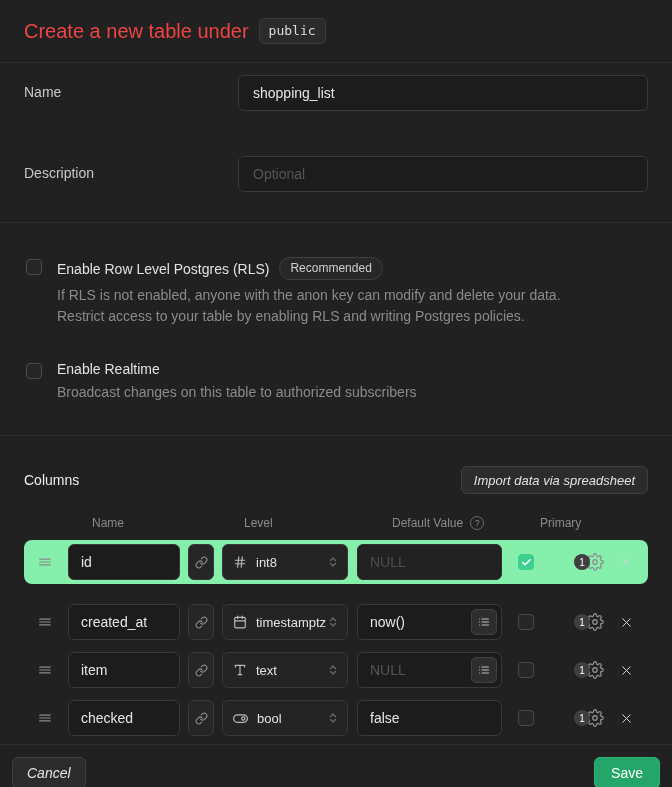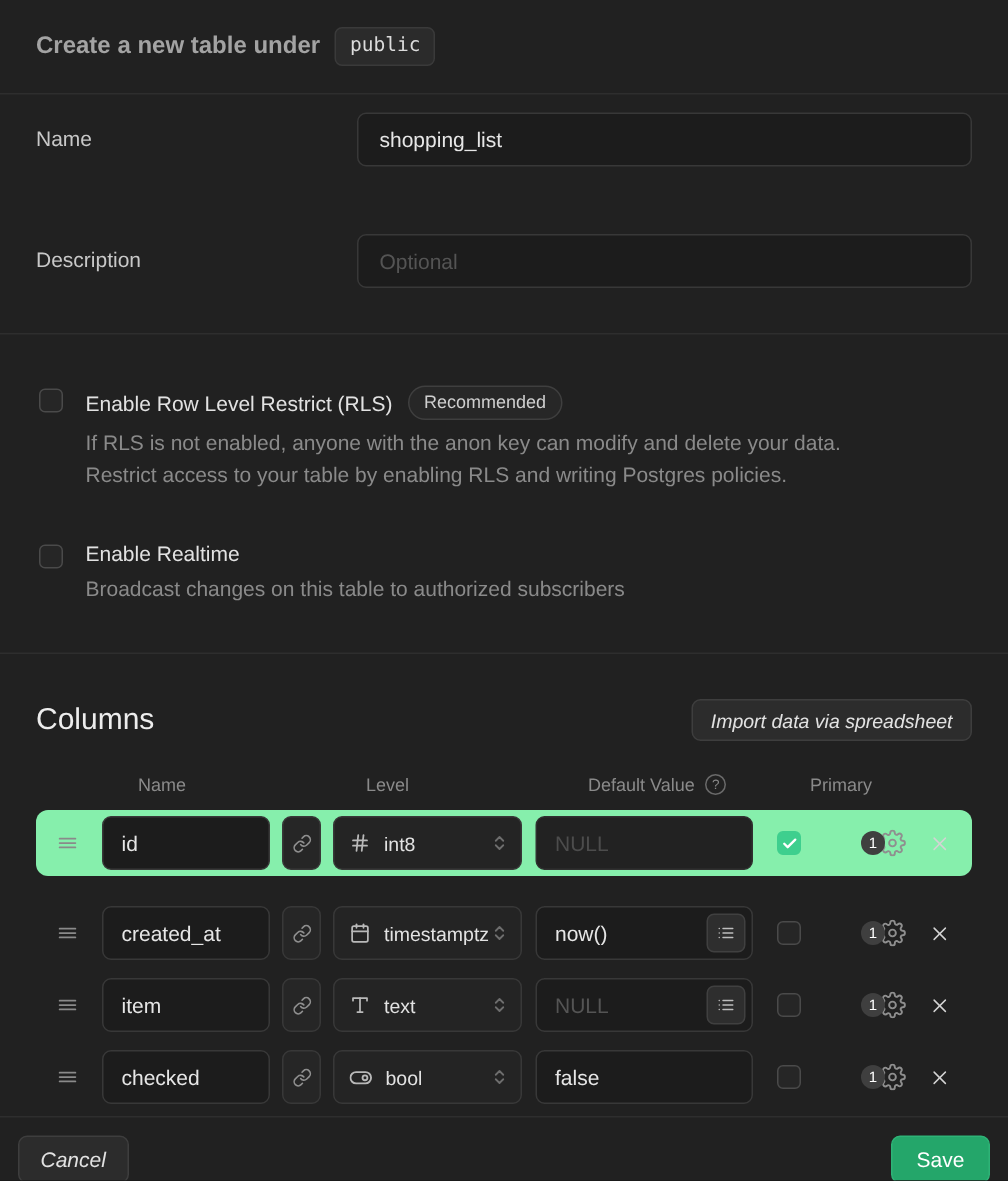--- a/index.html
+++ b/index.html
@@ -4,21 +4,21 @@
 <style>
   * { box-sizing: border-box; }
   html,body { margin:0; padding:0; background:#141414; }
   body { font-family: "Liberation Sans", sans-serif; }
   .dialog {
     width: 672px; height: 787px; background: #212121; color:#e6e6e6;
     display:flex; flex-direction:column; overflow:hidden; position:relative;
   }
   
   .dlg-header { padding: 18px 24px; border-bottom: 1px solid #2e2e2e; display:flex; align-items:center; gap:10px; flex:0 0 auto; }
-  .dlg-title { font-size: 16px; color:#a3a3a3;font-weight:bold; }
+  .dlg-title { font-size: 20px; color:#ef4444; }
   .code-badge {
     font-family: "DejaVu Sans Mono", monospace; font-size: 13px; color:#dcdcdc;
     background:#2b2b2b; border:1px solid #3a3a3a; border-radius:5px; padding: 4px 9px 5px;
   }
   
   .sec-fields { padding: 12px 24px 30px; border-bottom: 1px solid #2e2e2e; }
   .field-row { display:flex; align-items:flex-start; }
   .field-row + .field-row { margin-top: 45px; }
   .field-label { width: 214px; padding-top: 9px; font-size: 14px; color:#c8c8c8; }
   .inp {
@@ -37,21 +37,21 @@
   }
   .toggle-item .cbx { margin: 2px 0 0 2px; }
   .toggle-text { margin-left: 15px; }
   .toggle-title-row { display:flex; align-items:center; gap:10px; }
   .toggle-title { font-size:14px; color:#e2e2e2; }
   .pill-badge { font-size:12px; color:#cfcfcf; border:1px solid #3f3f3f; background:#272727; border-radius:999px; padding:3px 10px 4px; }
   .toggle-desc { font-size:14px; color:#8a8a8a; line-height:21px; margin-top:5px; }
   
   .sec-columns { padding: 30px 24px 0; flex:1 1 auto; }
   .columns-head { display:flex; align-items:center; justify-content:space-between; margin-bottom:22px; }
-  .columns-title { font-size:20px; color:#ededed; }
+  .columns-title { font-size:14px; color:#ededed; }
   .btn { border:1px solid #3e3e3e; background:#2c2c2c; color:#e2e2e2; font-size:13px; border-radius:6px; padding:0 12px; height:28px; cursor:pointer; font-family:"Liberation Sans",sans-serif;font-style:italic; }
   .col-headers { display:flex; align-items:center; padding-left:68px; font-size:12px; color:#8a8a8a; margin-bottom:10px; }
   .h-name { width:152px; } .h-type { width:148px; }
   .h-default { width:148px; display:flex; align-items:center; gap:7px; }
   .q-icon { width:14px; height:14px; border:1px solid #6a6a6a; border-radius:50%; font-size:9px; color:#8a8a8a; display:inline-flex; align-items:center; justify-content:center; }
   
   .col-row { display:flex; align-items:center; padding:4px 0 4px 14px; border-radius:8px; margin-bottom:4px; }
   .col-row.highlight { background:#86efac; margin-bottom:16px; }
   .drag { width:14px; margin-right:16px; display:inline-flex; color:#8a8a8a; cursor:grab; }
   .name-inp { width:112px; padding:0 12px; }
@@ -95,21 +95,21 @@
       <span class="field-label">Description</span>
       <input class="inp field-inp" placeholder="Optional" style="">
     </div>
   </div>
 
   <div class="sec-toggles">
     <div class="toggle-item">
       <span class="cbx"></span>
       <div class="toggle-text">
         <div class="toggle-title-row">
-          <span class="toggle-title">Enable Row Level Restrict (RLS)</span>
+          <span class="toggle-title">Enable Row Level Postgres (RLS)</span>
           <span class="pill-badge">Recommended</span>
         </div>
         <div class="toggle-desc">
           <div>If RLS is not enabled, anyone with the anon key can modify and delete your data.</div>
           <div>Restrict access to your table by enabling RLS and writing Postgres policies.</div>
         </div>
       </div>
     </div>
     <div class="toggle-item">
       <span class="cbx"></span>

